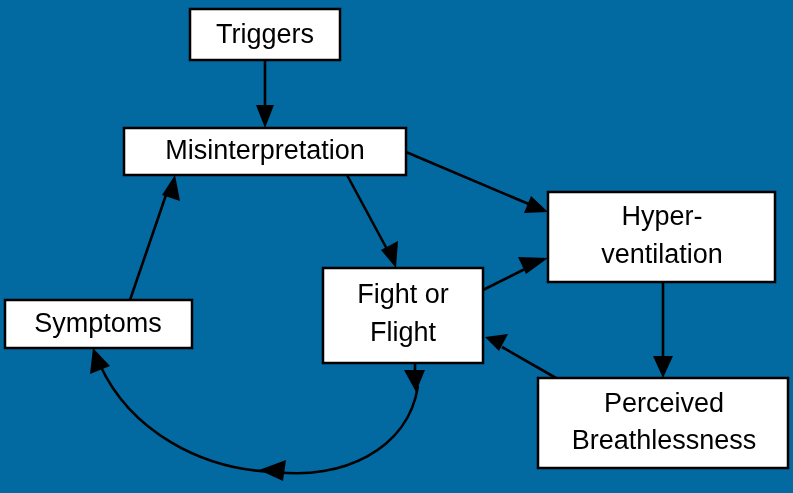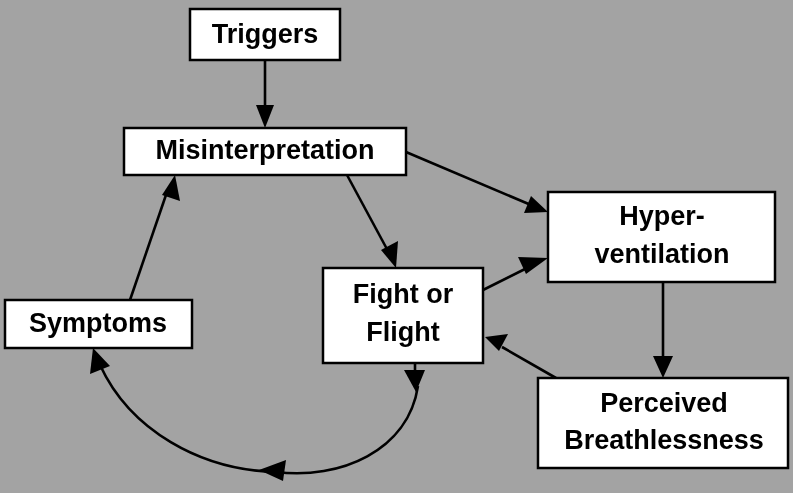--- a/index.html
+++ b/index.html
@@ -10,22 +10,21 @@
   body {
     width: 793px;
     height: 493px;
     font-family: "Liberation Sans", sans-serif;
     overflow: hidden;
   }
   #diagram-root {
     position: relative;
     width: 793px;
     height: 493px;
-    background: #a3a3a3;
-    font-weight: bold;
+    background: #0369a1;
   }
   svg.diagram-canvas {
     position: absolute;
     top: 0;
     left: 0;
     width: 793px;
     height: 493px;
     display: block;
   }
   .node-box {

